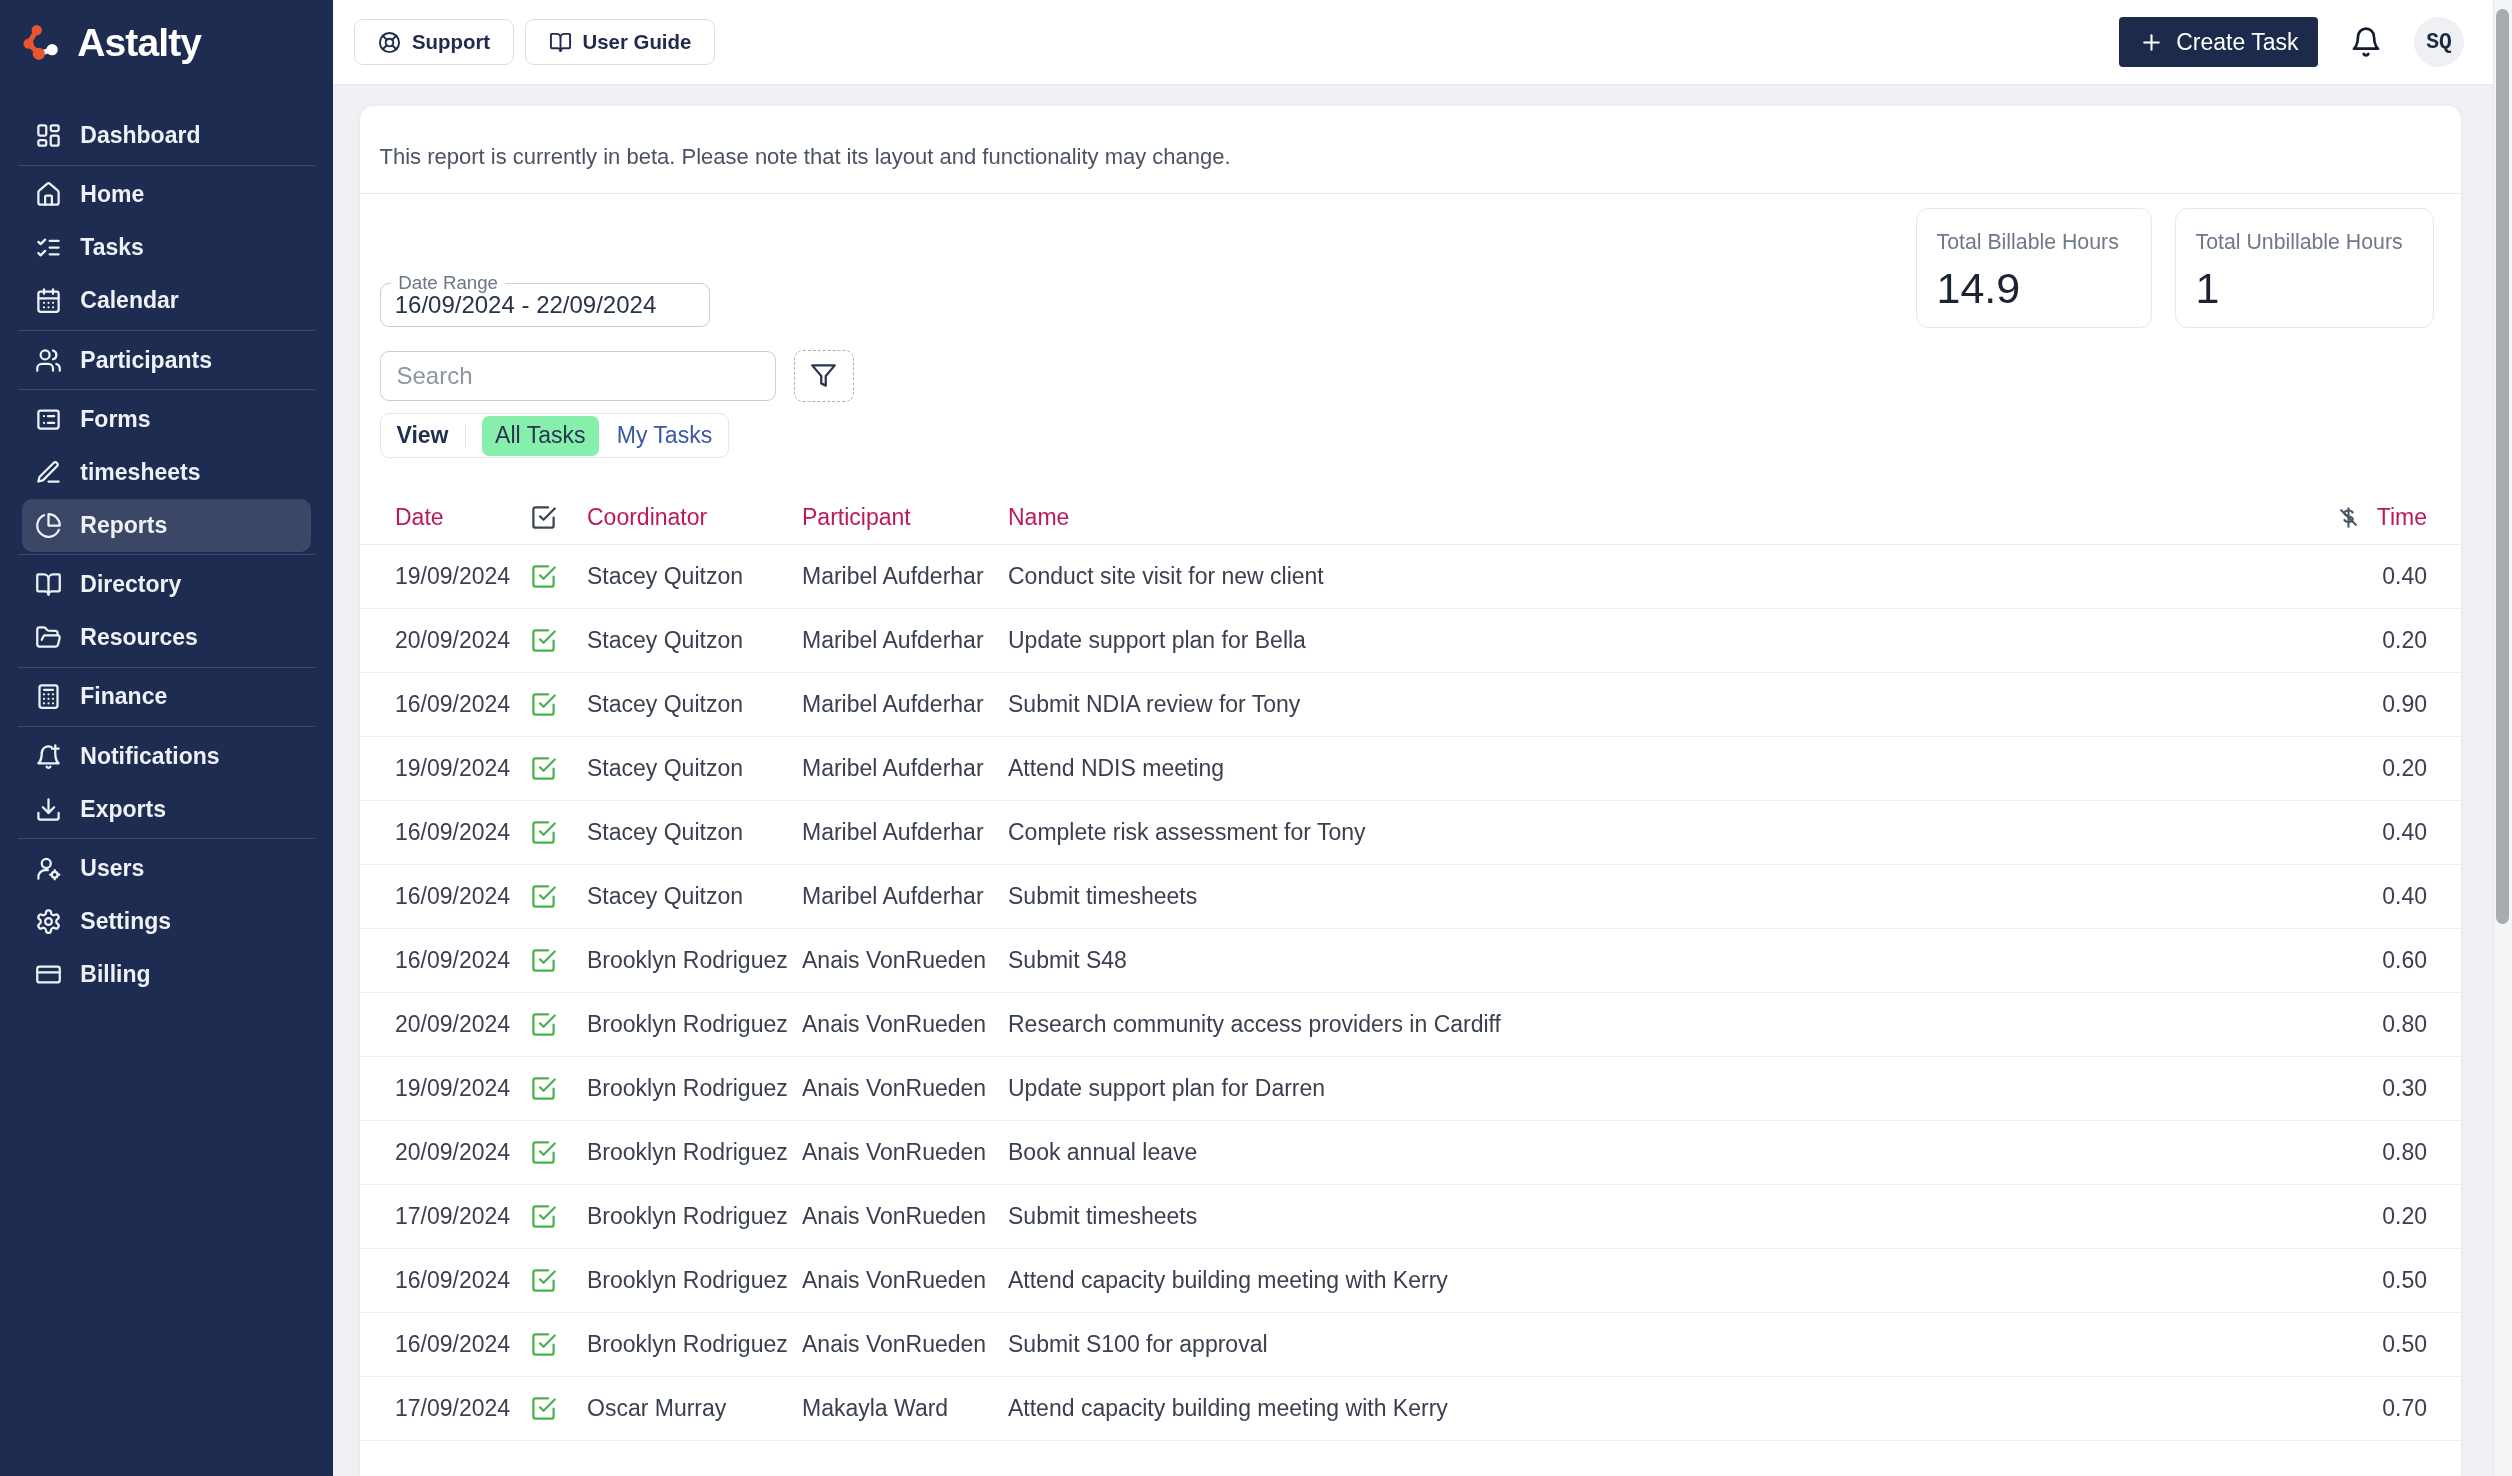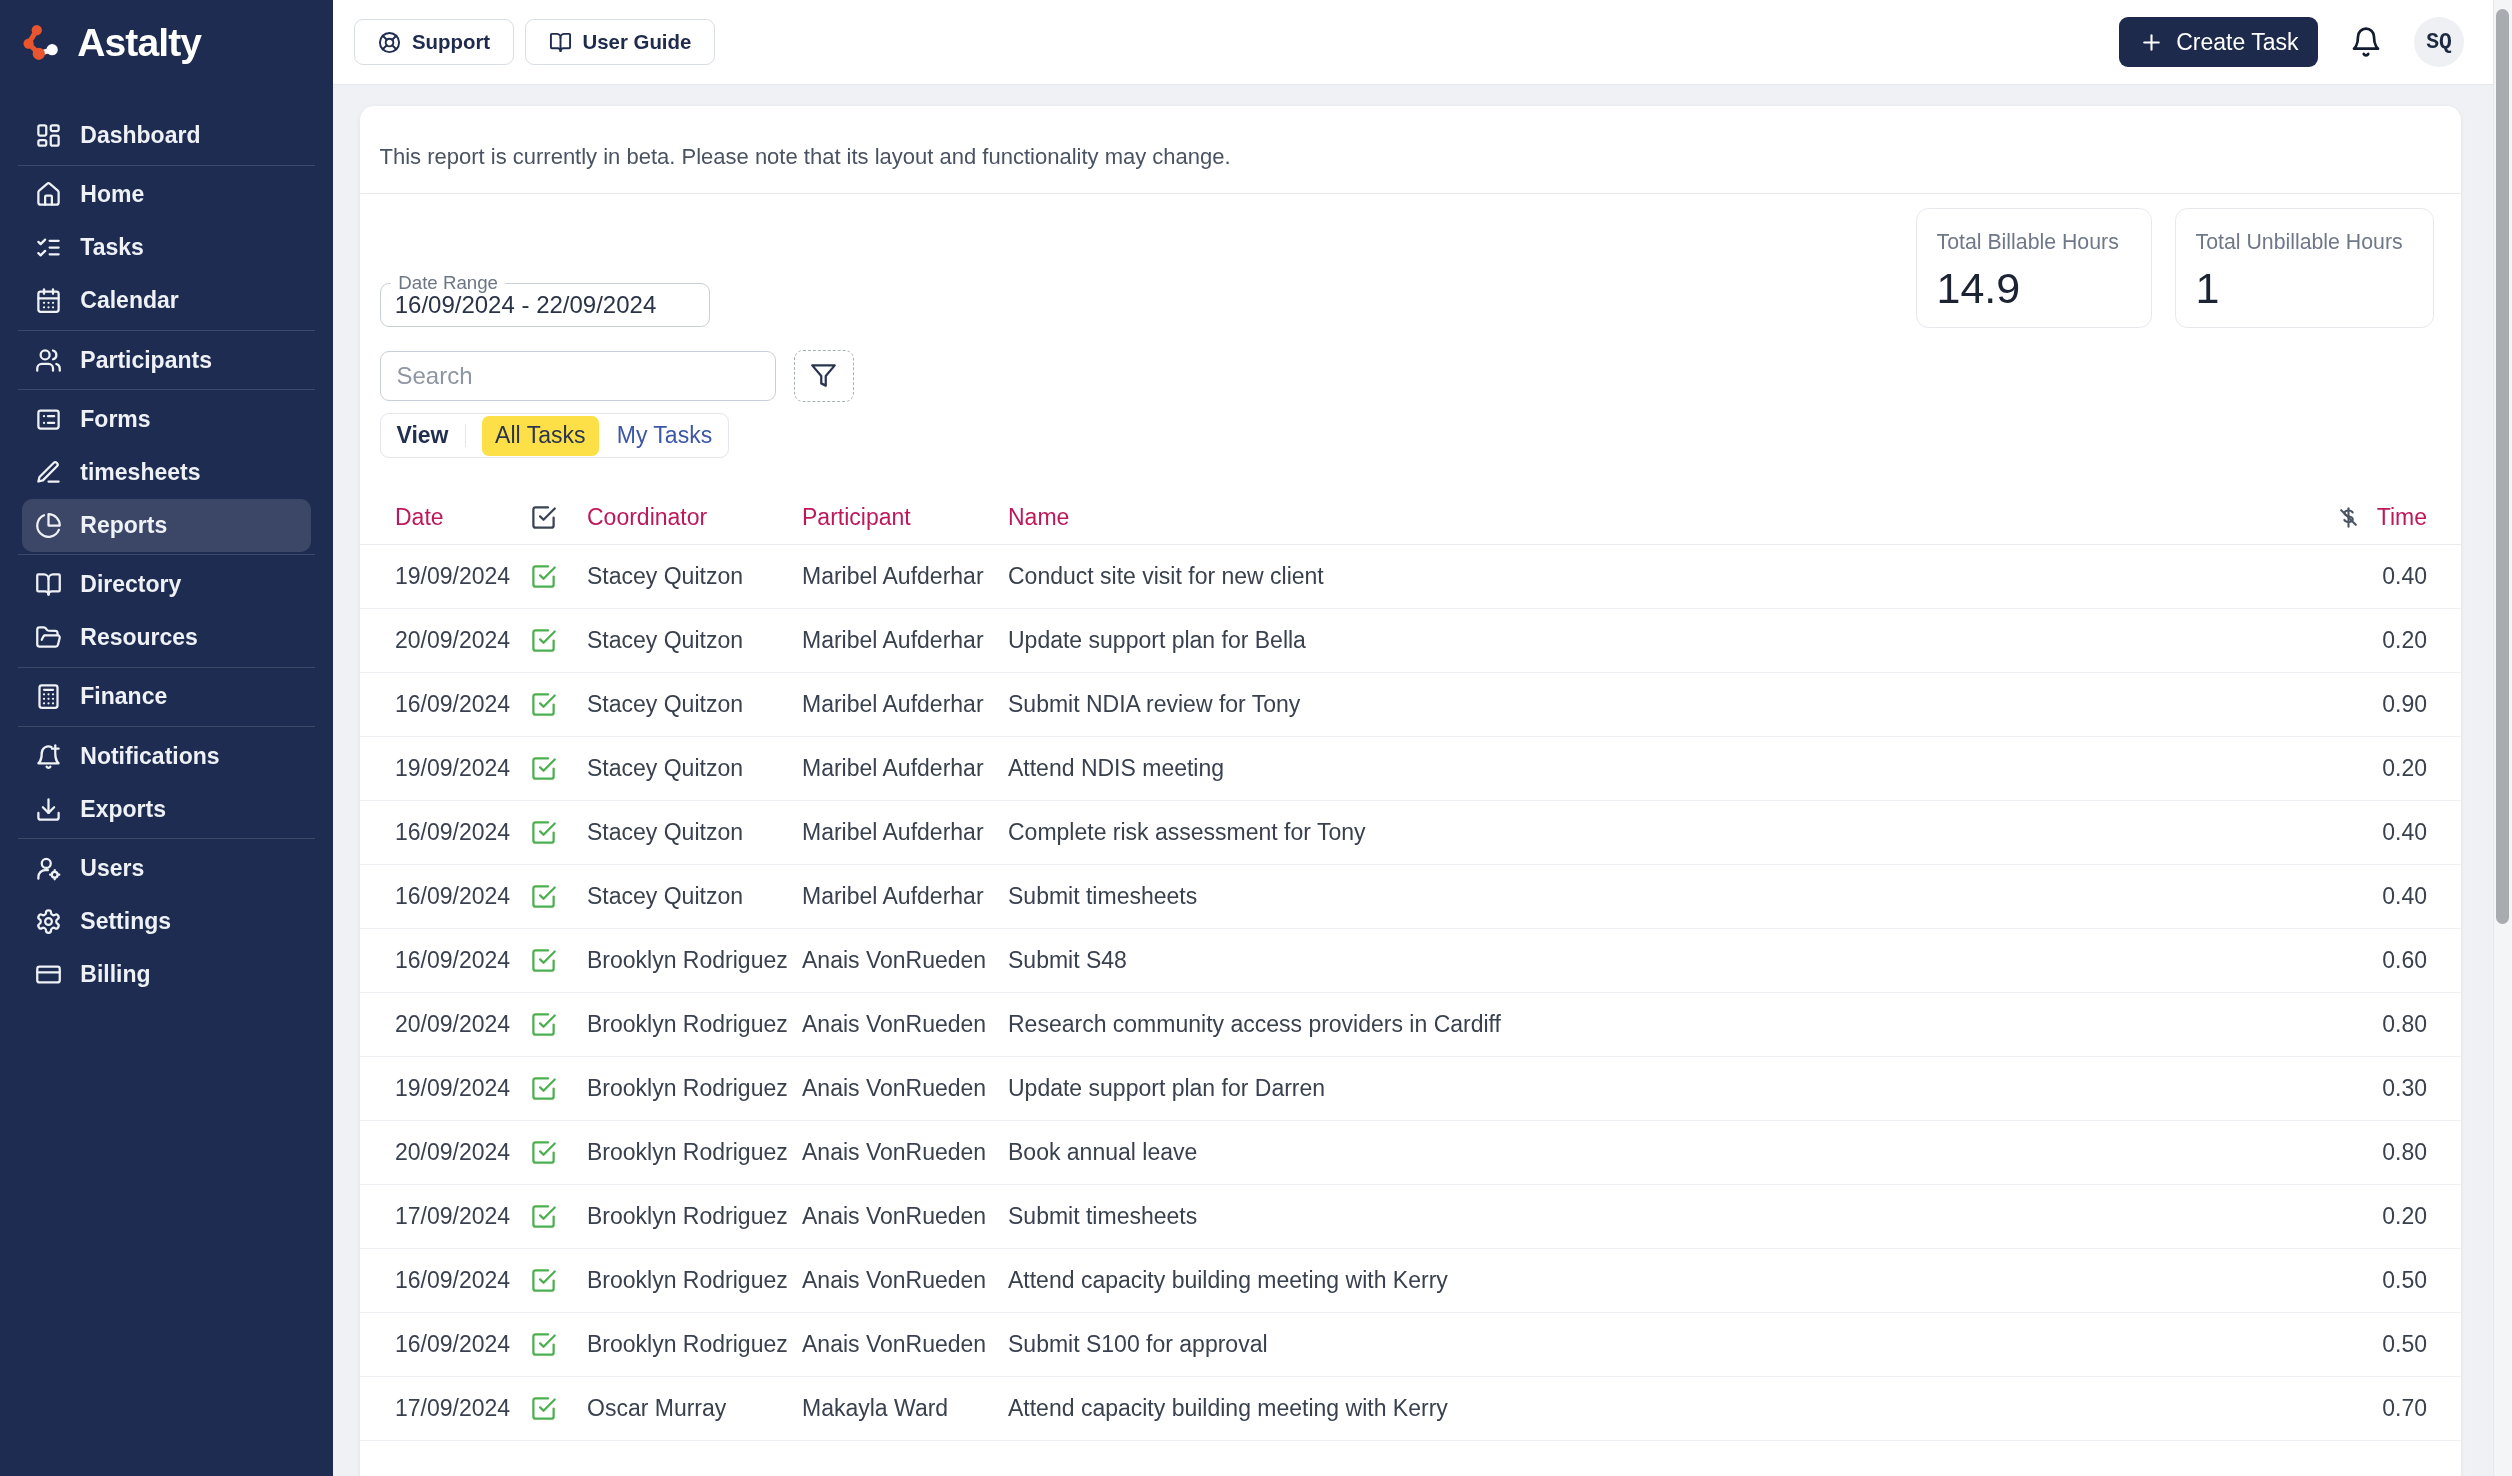--- a/index.html
+++ b/index.html
@@ -21,21 +21,21 @@
   .nav-item.active { background:rgba(255,255,255,0.13); }
   .nav-divider { height:0.9px; background:rgba(255,255,255,0.14); margin:2.7px 18px; }
 
   
   .right { flex:1; display:flex; flex-direction:column; min-width:0; }
   .topbar { height:85px; background:#fff; border-bottom:1.3px solid #E6E8EE; display:flex; align-items:center; padding:0 48px 0 21.3px; flex:0 0 85px; }
   .tb-left { display:flex; gap:10.7px; }
   .btn-outline { height:46px; border:1.3px solid #D9DEE5; border-radius:9px; background:#fff; display:flex; align-items:center; gap:10.7px; padding:0 23px; font-size:20.4px; font-weight:600; color:#202C4E; cursor:pointer; font-family:inherit; }
   .btn-outline .icon, .btn-outline .icon svg { width:23px; height:23px; display:block; color:#202C4E; }
   .tb-right { margin-left:auto; display:flex; align-items:center; }
-  .btn-primary { height:50px; background:#1E2A4C; color:#fff; border:none; border-radius:9px; display:flex; align-items:center; gap:12.4px; padding:0 19.5px; font-size:23px; font-weight:500; cursor:pointer; font-family:inherit; }
+  .btn-primary { height:50px; background:#1E2A4C; color:#fff; border:none; border-radius:4px; display:flex; align-items:center; gap:12.4px; padding:0 19.5px; font-size:23px; font-weight:500; cursor:pointer; font-family:inherit; }
   .btn-primary .icon, .btn-primary .icon svg { width:25px; height:25px; display:block; color:#fff; }
   .bell { width:32px; height:32px; color:#141C30; margin:0 32px; cursor:pointer; }
   .bell svg { width:32px; height:32px; display:block; }
   .avatar { width:50px; height:50px; border-radius:50%; background:#EEF0F3; display:flex; align-items:center; justify-content:center; font-size:21.3px; font-weight:600; color:#1D2940; cursor:pointer;font-family:Liberation Mono, monospace; }
 
   
   main { flex:1; padding:21.3px 32px 0 27px; min-height:0; }
   .card { background:#fff; border-radius:14.2px; box-shadow:0 1.8px 5.3px rgba(16,24,40,.06); width:2101px; height:1386px; overflow:hidden; }
   .card-head { padding:25px 27px 23px 19.5px; border-bottom:1.3px solid #E7E9EE; }
   .title-row { display:flex; align-items:center; gap:16px; }
@@ -54,21 +54,21 @@
   .search-box { width:396px; height:50px; border:1.8px solid #C8CFD9; border-radius:9px; }
   .search-box input { width:100%; height:100%; border:none; outline:none; background:transparent; padding:0 16px; font-size:24px; color:#2A3447; font-family:inherit; }
   .search-box input::placeholder { color:#8E96A3; }
   .filter-btn { width:60px; height:52px; border:1.8px dashed #A8B0BC; border-radius:9px; background:#fff; display:flex; align-items:center; justify-content:center; cursor:pointer; }
   .filter-btn .icon, .filter-btn .icon svg { width:27px; height:27px; display:block; color:#2A3550; }
 
   .view-group { margin-top:11.5px; height:45px; border:1.3px solid #E3E6EB; border-radius:9px; display:inline-flex; align-items:center; padding:0 16px; }
   .view-label { font-size:23px; font-weight:700; color:#22304F; }
   .view-sep { width:1.3px; height:23px; background:#E3E6EB; margin:0 16px; }
   .view-tab { font-size:23px; font-weight:500; cursor:pointer; }
-  .view-tab.selected { background:#fde047; color:#2A3550; border-radius:7.1px; padding:6.2px 13.3px; }
+  .view-tab.selected { background:#86efac; color:#2A3550; border-radius:7.1px; padding:6.2px 13.3px; }
   .view-tab.plain { color:#3B57A5; margin-left:18px; }
 
   .stats { display:flex; gap:23px; }
   .stat-card { border:1.3px solid #E6E8EC; border-radius:12.4px; height:120px; padding:21.3px 19.5px 0 19.5px; }
   .stat-card.w1 { width:236px; } .stat-card.w2 { width:259px; }
   .stat-label { font-size:21.3px; color:#6F7888; white-space:nowrap; }
   .stat-value { margin-top:9px; font-size:43px; font-weight:500; color:#1C2434; }
 
   
   .table { margin-top:32px; }

